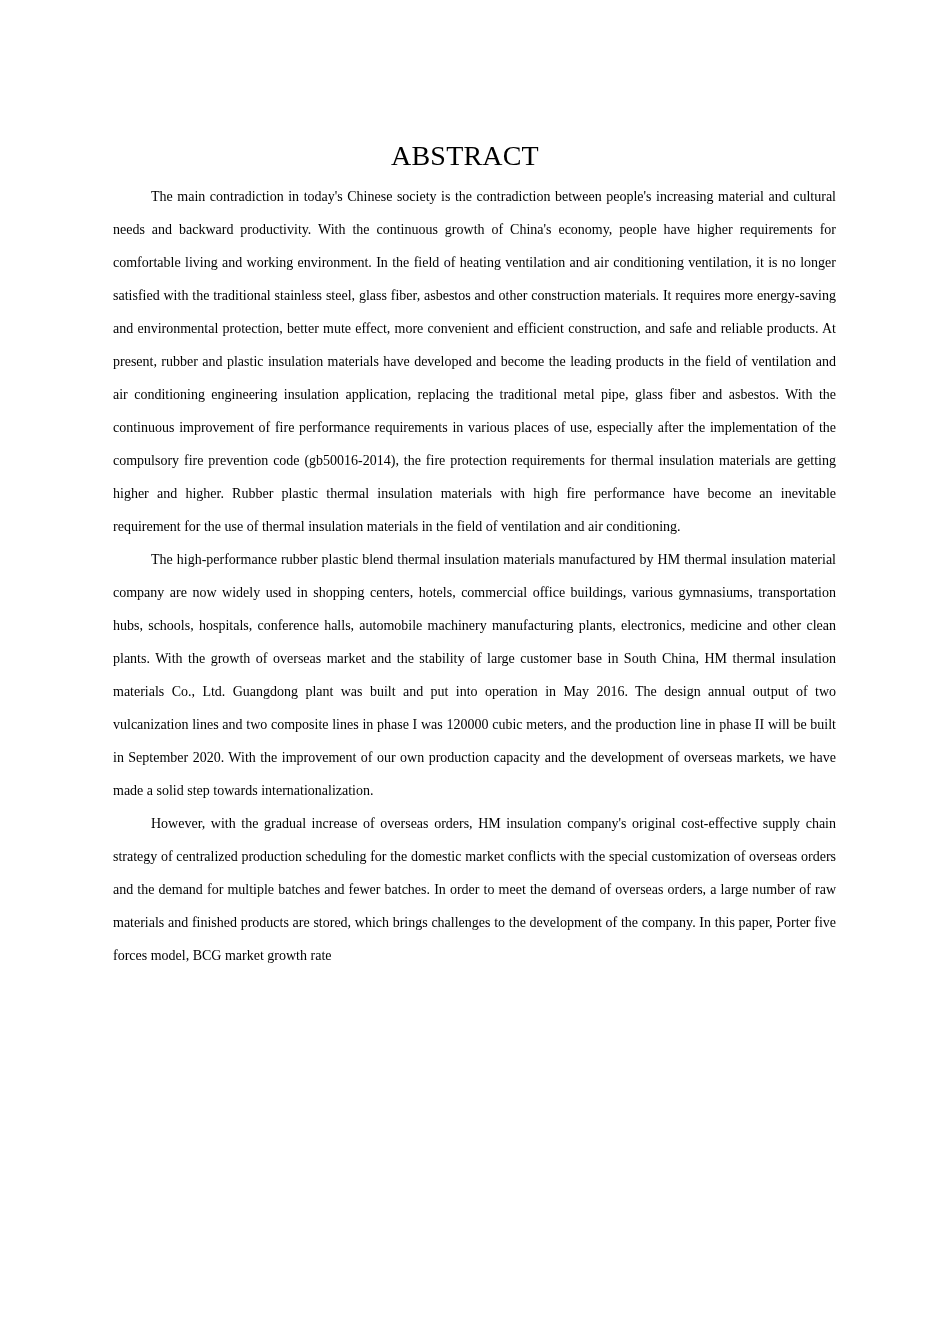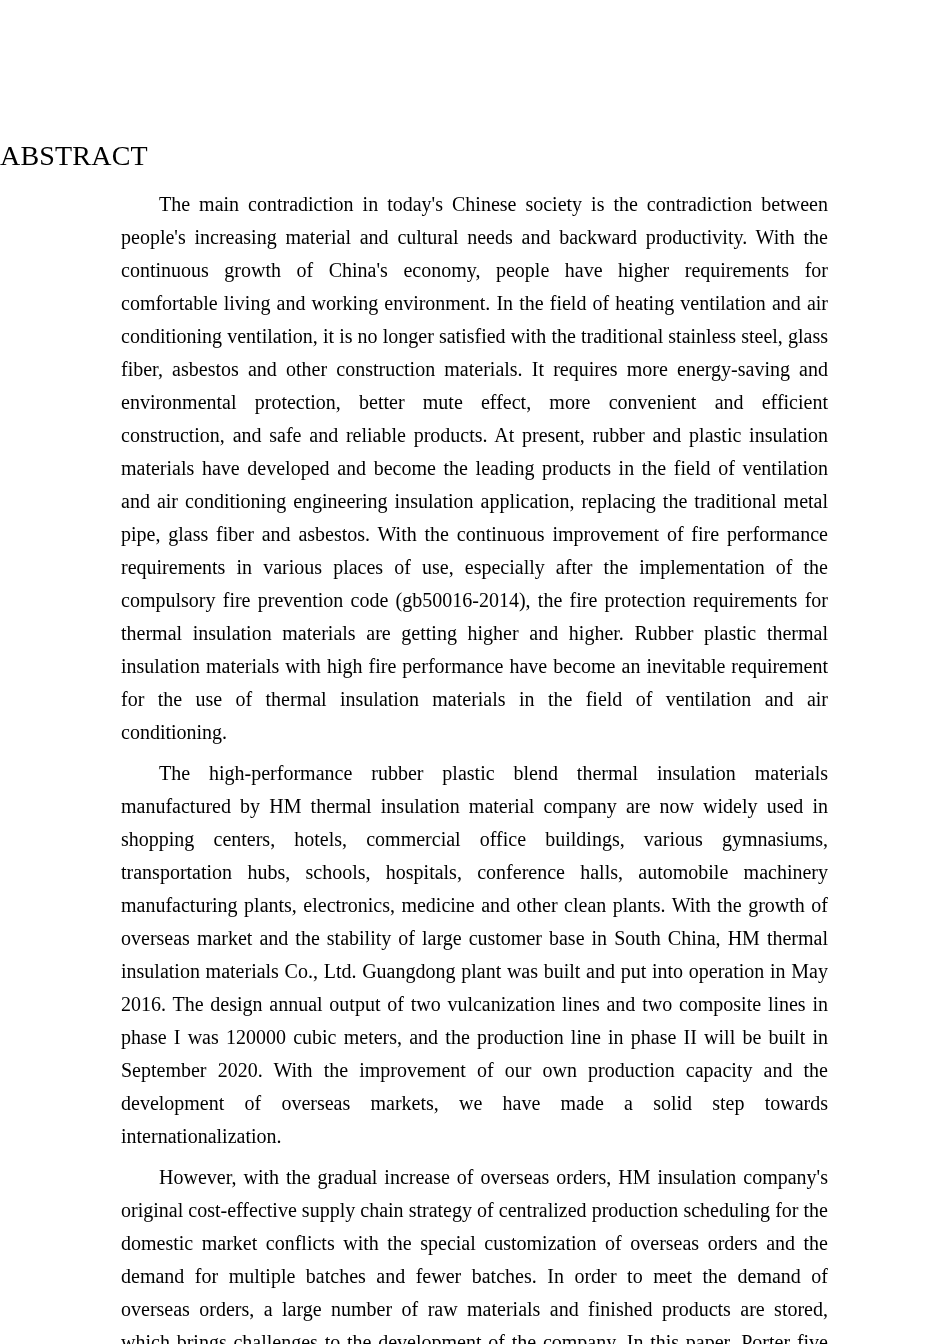--- a/index.html
+++ b/index.html
@@ -20,34 +20,34 @@
     left: 0;
     top: 0;
     width: 950px;
     height: 1344px;
   }
   .title {
     position: absolute;
     left: 0;
     width: 930px;
     top: 138px;
-    text-align: left;
+    text-align: center;
     font-size: 28px;
     line-height: 36px;
     letter-spacing: 0.2px;
   }
   .body-text {
     position: absolute;
     left: 113px;
     width: 723px;
     top: 180px;
   }
   .para {
-    margin: 8px;
-    font-size: 20px;
+    margin: 0;
+    font-size: 14px;
     line-height: 33px;
     text-align: justify;
     text-indent: 38px;
     hyphens: none;
   }
   .page-number {
     position: absolute;
     left: 0;
     width: 950px;
     top: 1248px;

